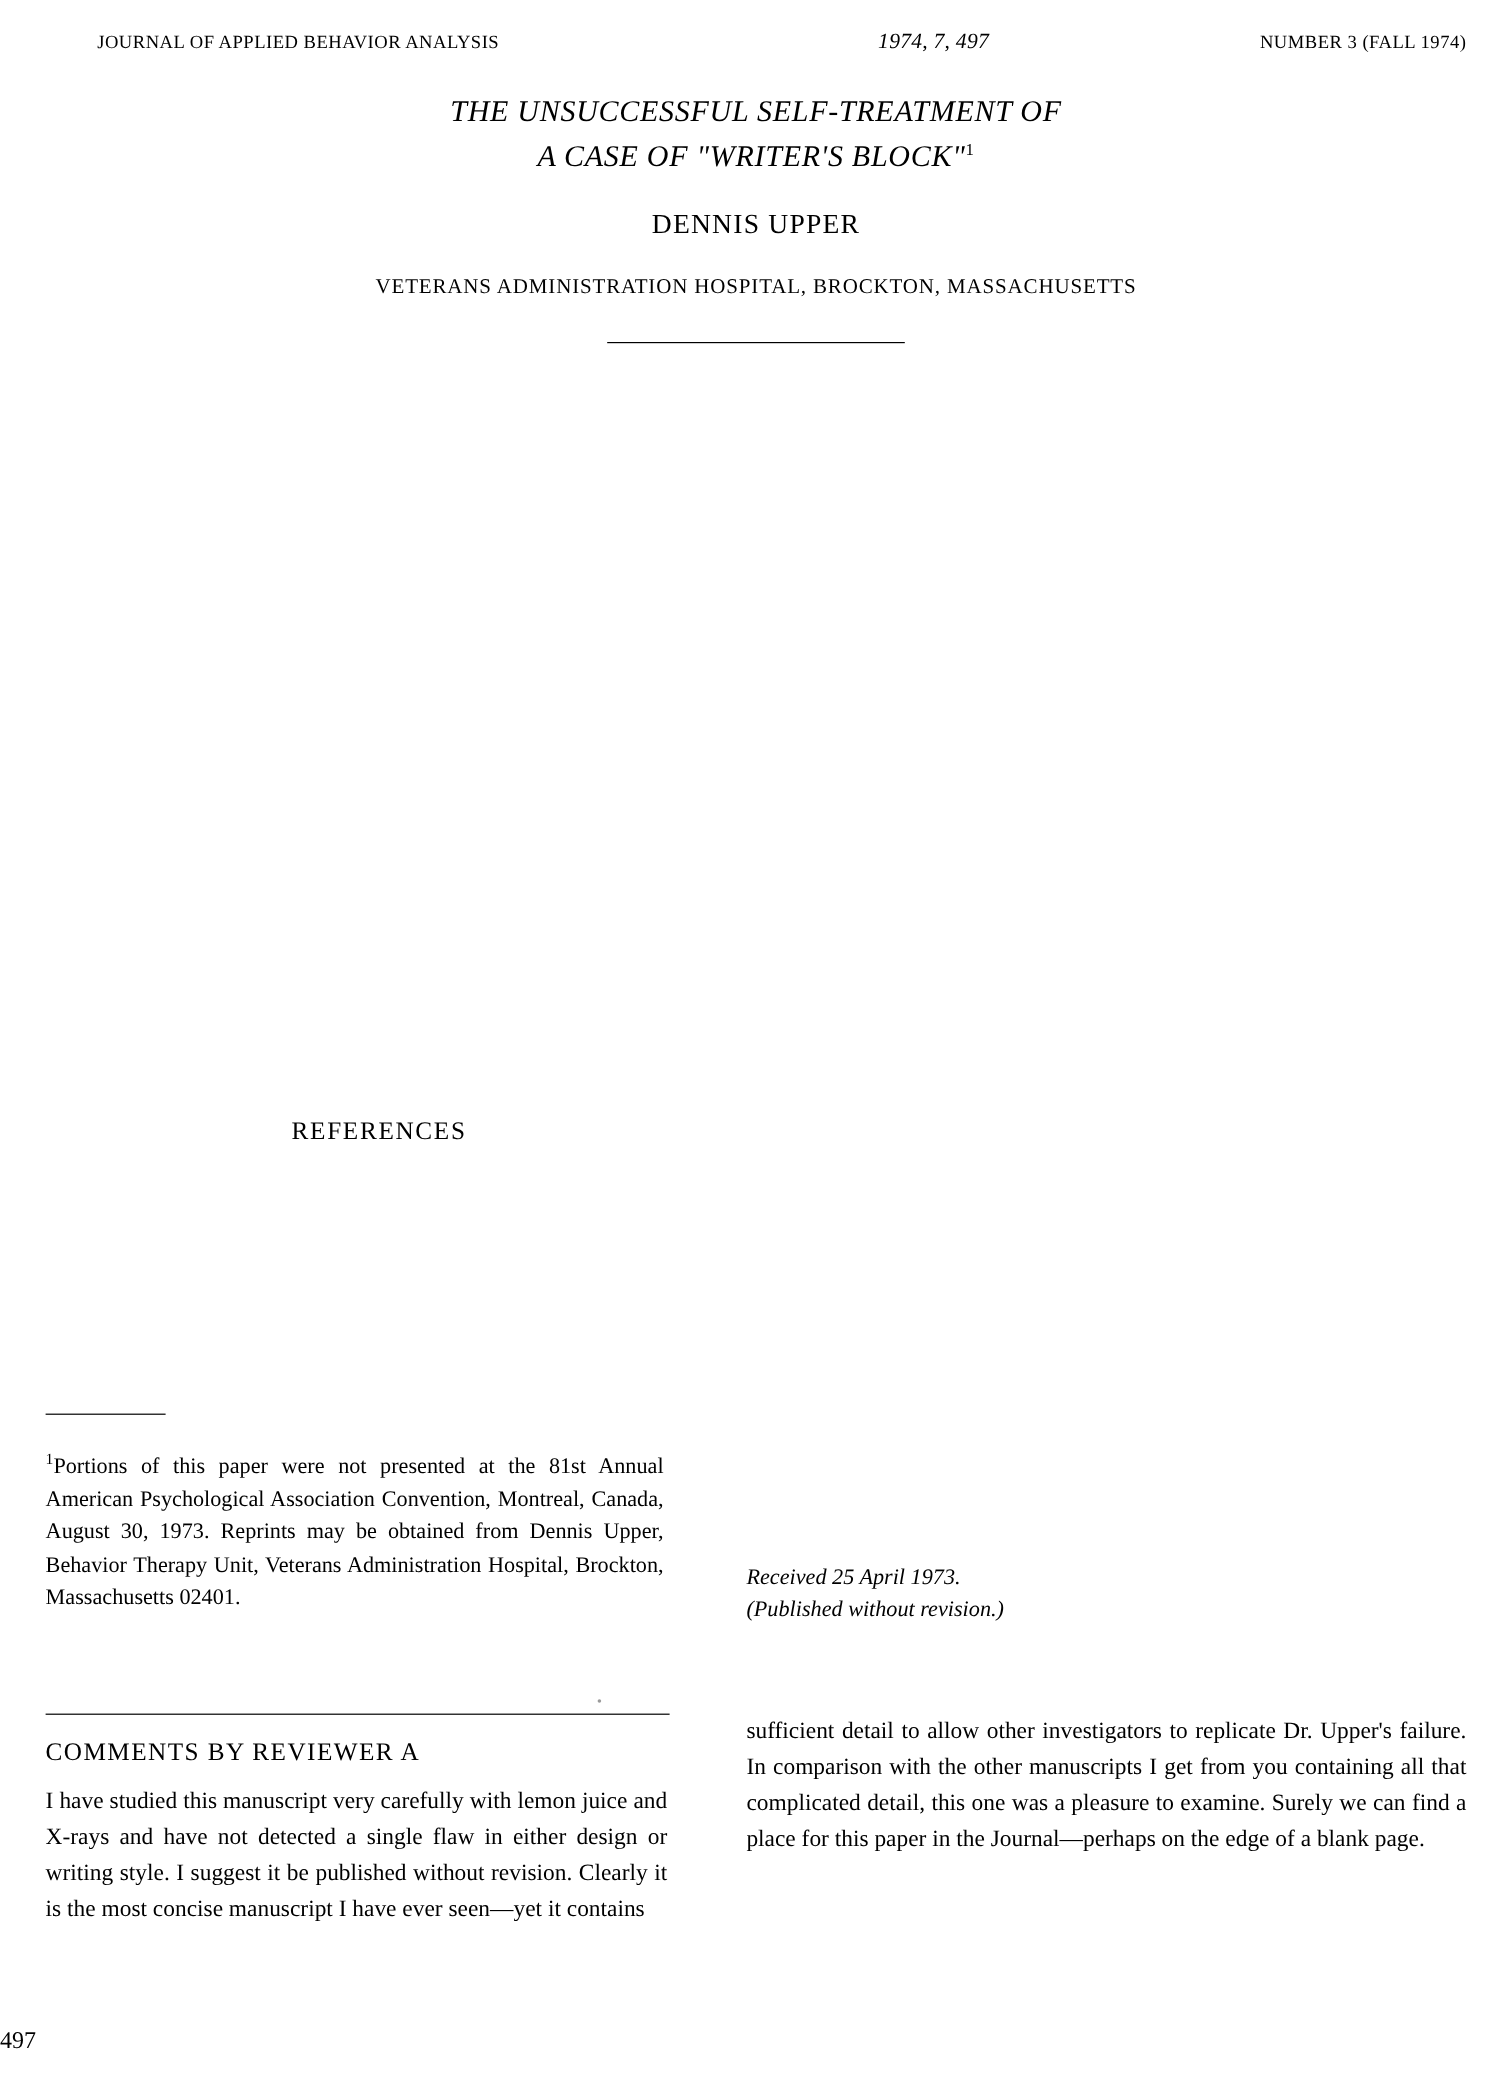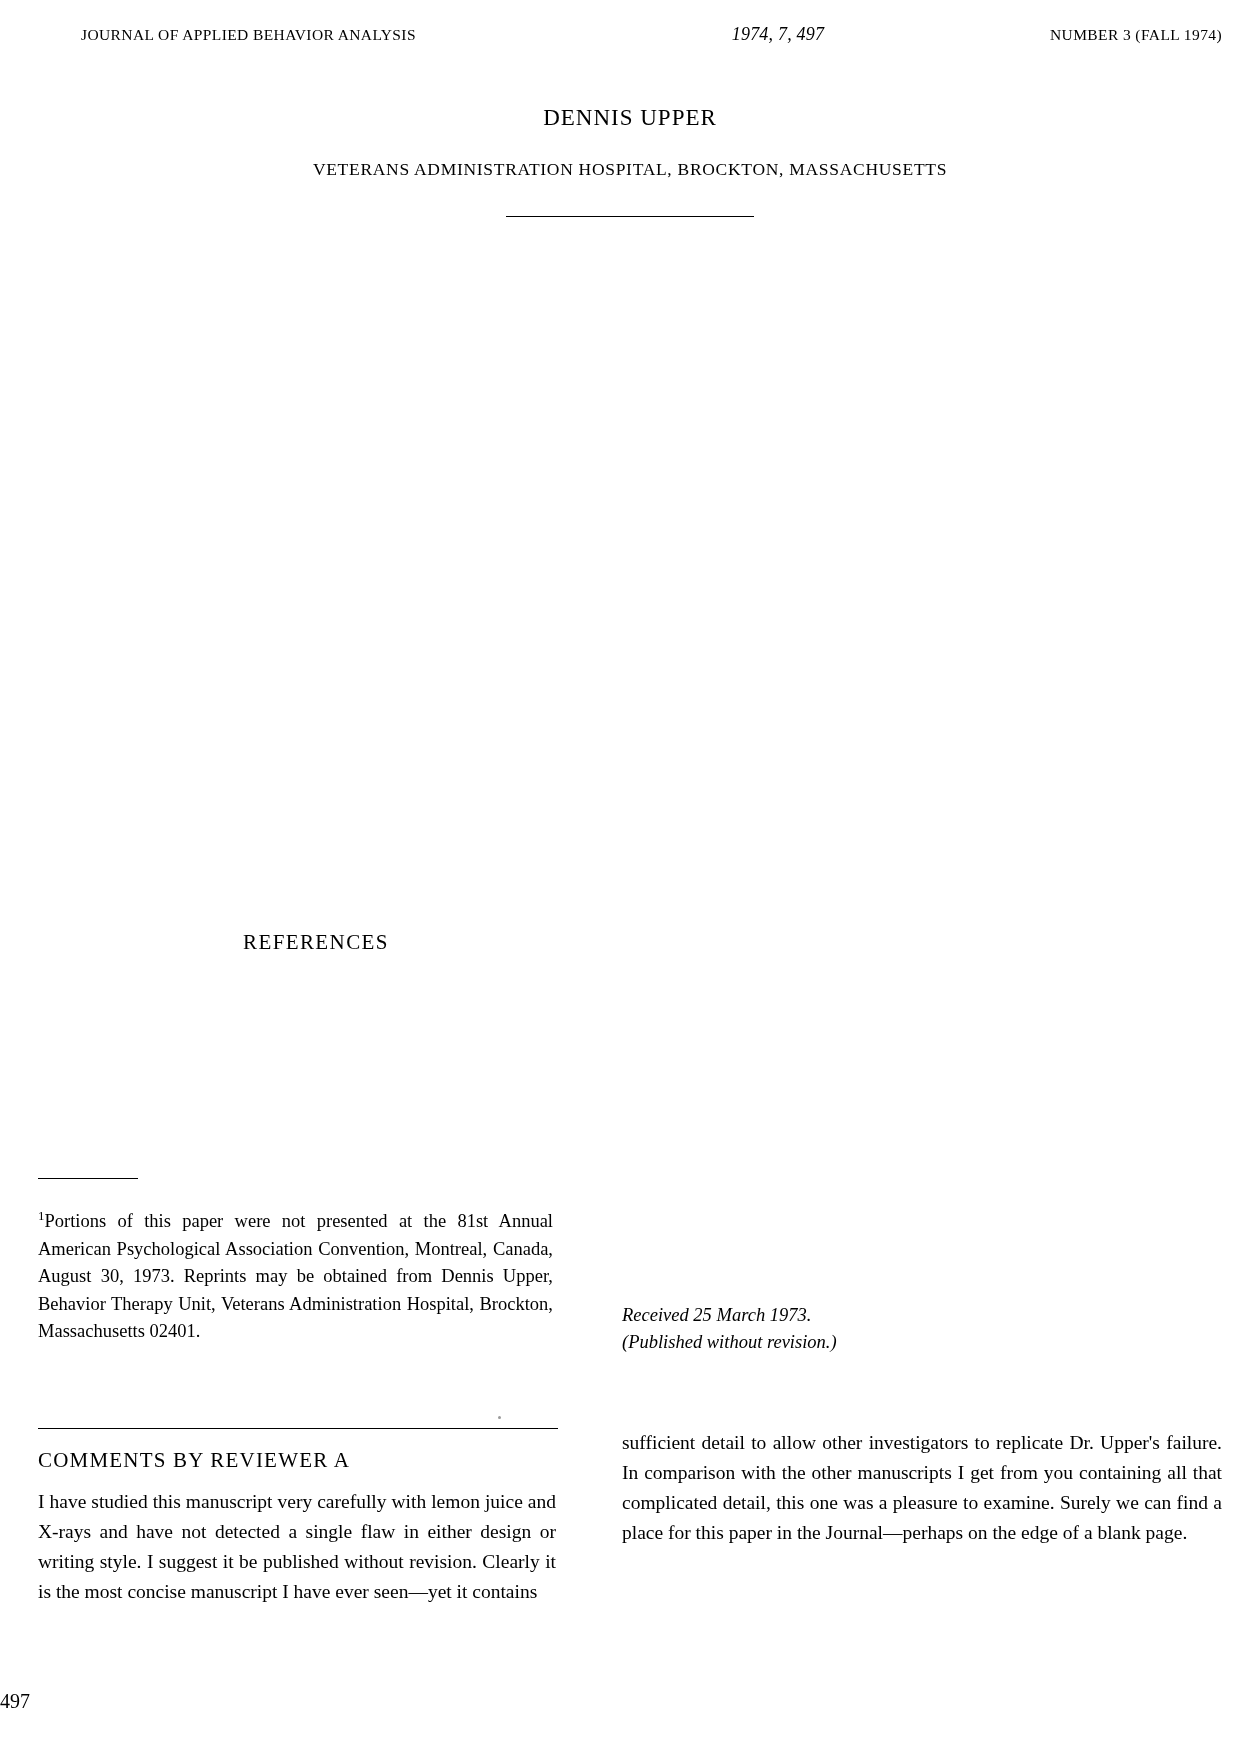--- a/index.html
+++ b/index.html
@@ -207,34 +207,38 @@
 
 <div class="page">
 
   <div class="running-head">
     <div class="rh-left">Journal of Applied Behavior Analysis</div>
     <div class="rh-center">1974, 7, 497</div>
     <div class="rh-right">Number 3 (Fall 1974)</div>
   </div>
 
   <div class="title-block">
+    <h1 class="title">
+      <span>THE UNSUCCESSFUL SELF-TREATMENT OF</span><br>
+      <span>A CASE OF "WRITER'S BLOCK"</span><span class="sup">1</span>
+    </h1>
     <div class="author">Dennis Upper</div>
     <div class="affiliation">Veterans Administration Hospital, Brockton, Massachusetts</div>
     <div class="title-rule"></div>
   </div>
 
   <div class="body-blank"></div>
 
   <div class="references-heading">REFERENCES</div>
 
   <div class="footnote-rule"></div>
   <div class="footnote"><span class="fn-mark">1</span><span>Portions of this paper were not presented at the 81st Annual American Psychological Association Convention, Montreal, Canada, August 30, 1973. Reprints may be obtained from Dennis Upper, Behavior Therapy Unit, Veterans Administration Hospital, Brockton, Massachusetts 02401.</span></div>
 
   <div class="received">
-    <div>Received 25 March 1973.</div>
+    <div>Received 25 April 1973.</div>
     <div>(Published without revision.)</div>
   </div>
 
   <div class="speck"></div>
   <div class="col-rule"></div>
   <div class="comments-heading">COMMENTS BY REVIEWER A</div>
   <div class="col-left">I have studied this manuscript very carefully with lemon juice and X-rays and have not detected a single flaw in either design or writing style. I suggest it be published without revision. Clearly it is the most concise manuscript I have ever seen—yet it contains</div>
   <div class="col-right">sufficient detail to allow other investigators to replicate Dr. Upper's failure. In comparison with the other manuscripts I get from you containing all that complicated detail, this one was a pleasure to examine. Surely we can find a place for this paper in the Journal—perhaps on the edge of a blank page.</div>
 
   <div class="page-number">497</div>

